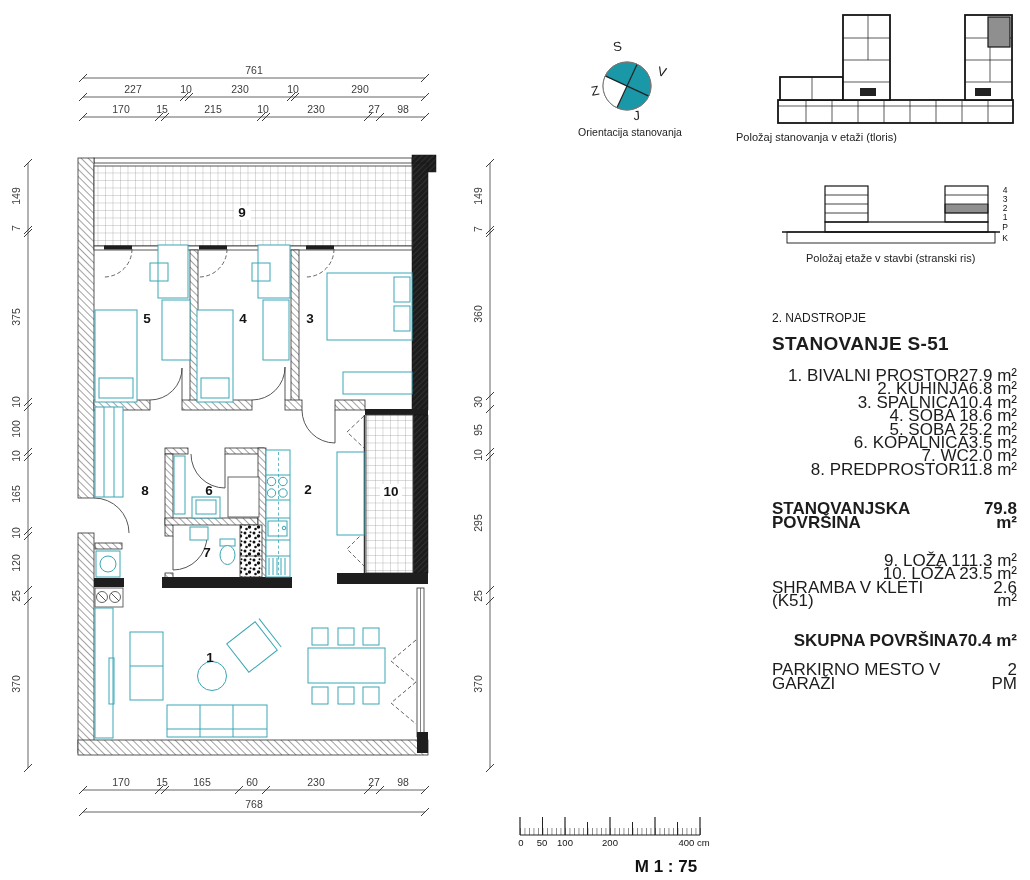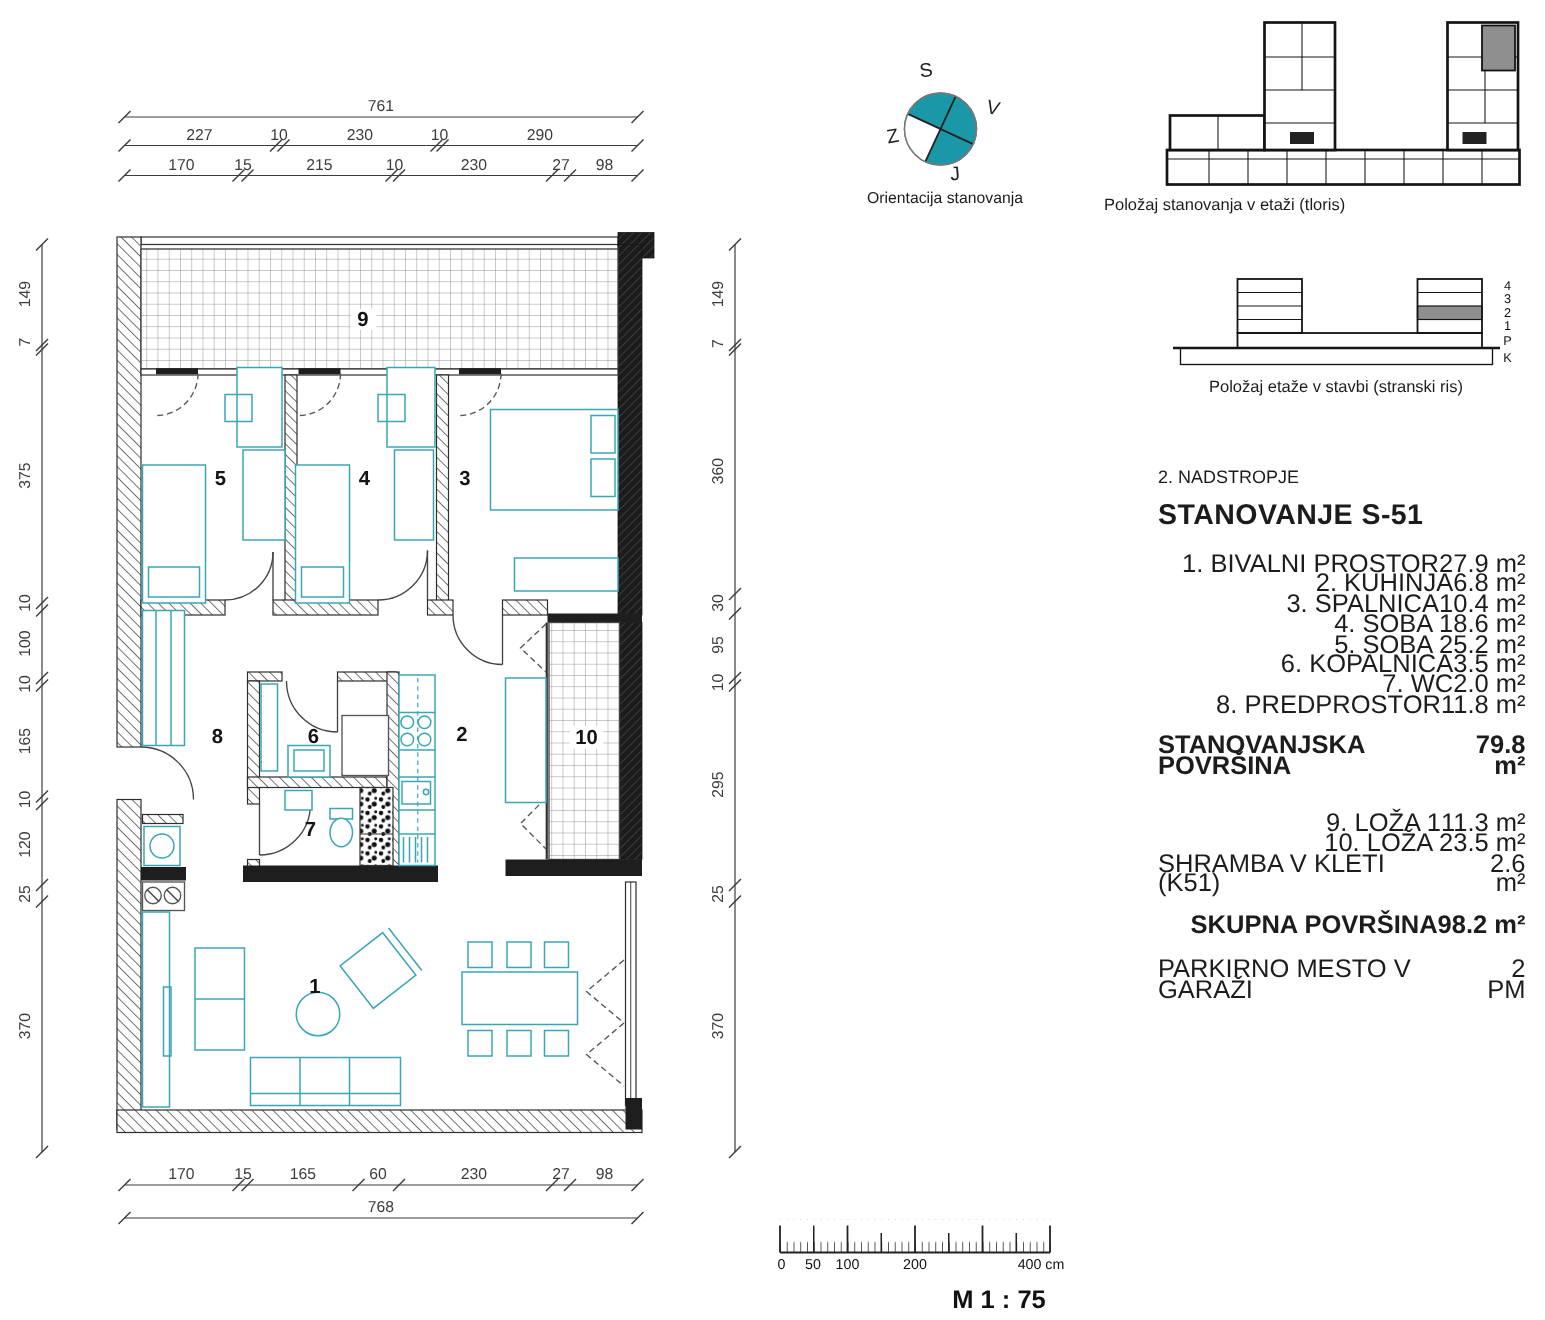--- a/index.html
+++ b/index.html
@@ -26,21 +26,21 @@
   .darc{fill:none;stroke:#555;stroke-width:0.9;stroke-dasharray:4 2.5}
   .leaf{stroke:#444;stroke-width:0.9}
   .cap{position:absolute;font-size:11px;color:#1c1c1c;white-space:nowrap}
   .compass-cap{position:absolute;left:574px;top:126px;width:112px;text-align:center;font-size:10.5px}
   .panel{position:absolute;left:772px;top:311px;width:245px}
   .floor-label{font-size:12px;font-weight:normal}
   .unit-title{font-size:19px;font-weight:bold;margin-top:8px;letter-spacing:0.3px;white-space:nowrap}
   .room-list{margin-top:14px}
   .row{display:flex;justify-content:flex-end;font-size:17px;line-height:13.4px}
   .row .val{text-align:right}
-  .total{font-weight:bold;margin-top:14px}
+  .total{font-weight:bold;margin-top:26px}
   .extra-list{margin-top:25px}
   .parking{margin-top:16px}
 </style>
 </head>
 <body>
 
 <svg width="1030" height="880" viewBox="0 0 1030 880">
   <defs>
     <pattern id="hatchp" width="5" height="5" patternUnits="userSpaceOnUse" patternTransform="rotate(-45)">
       <rect width="5" height="5" fill="#fff"></rect>
@@ -491,19 +491,19 @@
         <span>10. LOŽA 2</span>
         <span class="val">3.5 m²</span>
       </div>
     <div class="row">
         <span>SHRAMBA V KLETI (K51)</span>
         <span class="val">2.6 m²</span>
       </div>
   </div>
   <div class="row total">
       <span>SKUPNA POVRŠINA</span>
-      <span class="val">98.2 m²</span>
+      <span class="val">70.4 m²</span>
     </div>
   <div class="row parking">
       <span>PARKIRNO MESTO V GARAŽI</span>
       <span class="val">2 PM</span>
     </div>
 </div>
 
 </body></html>

